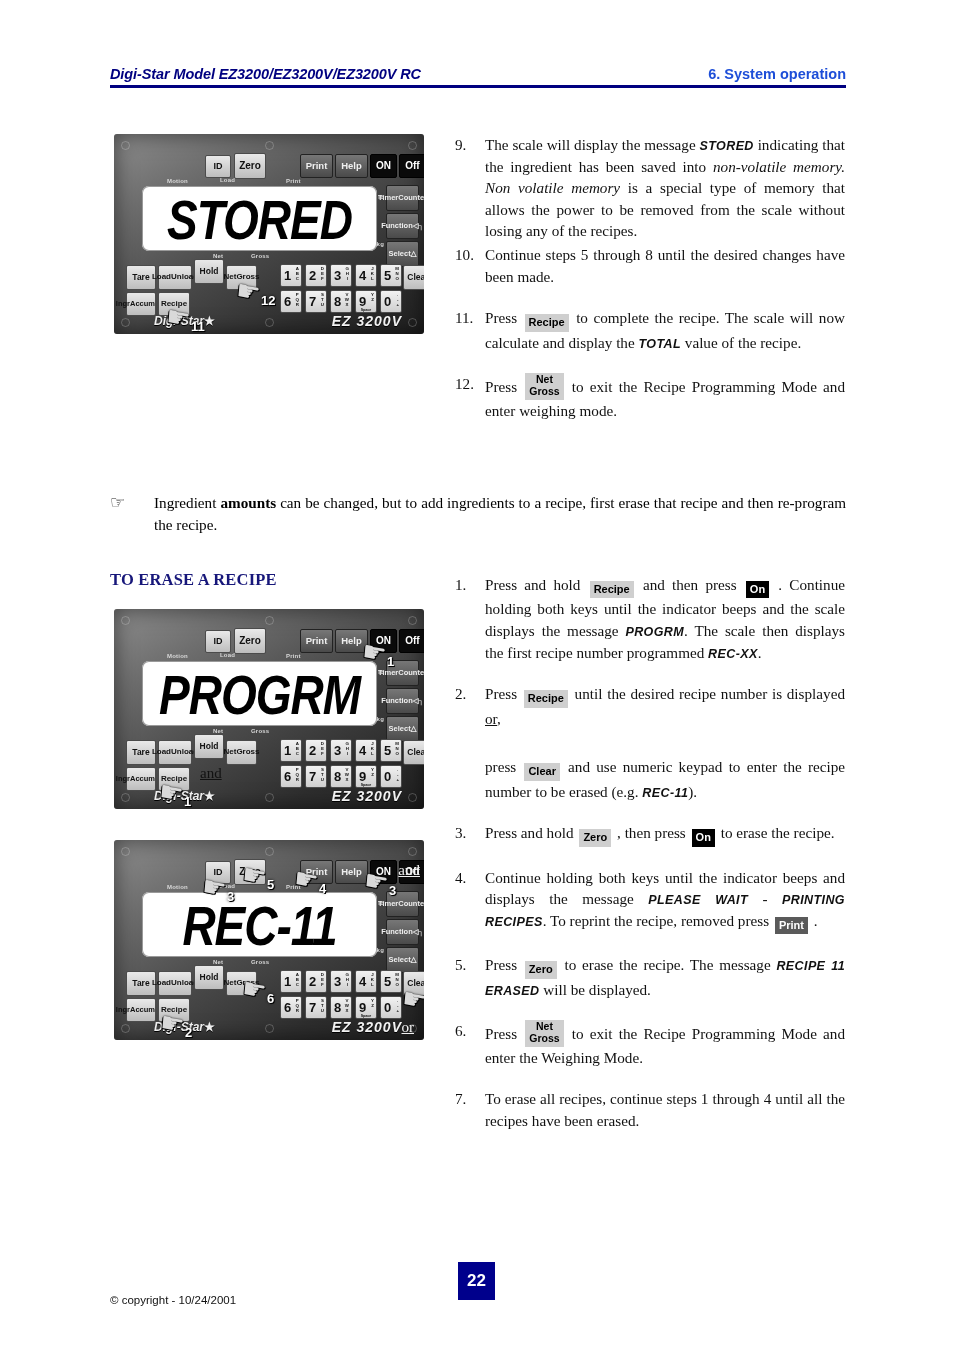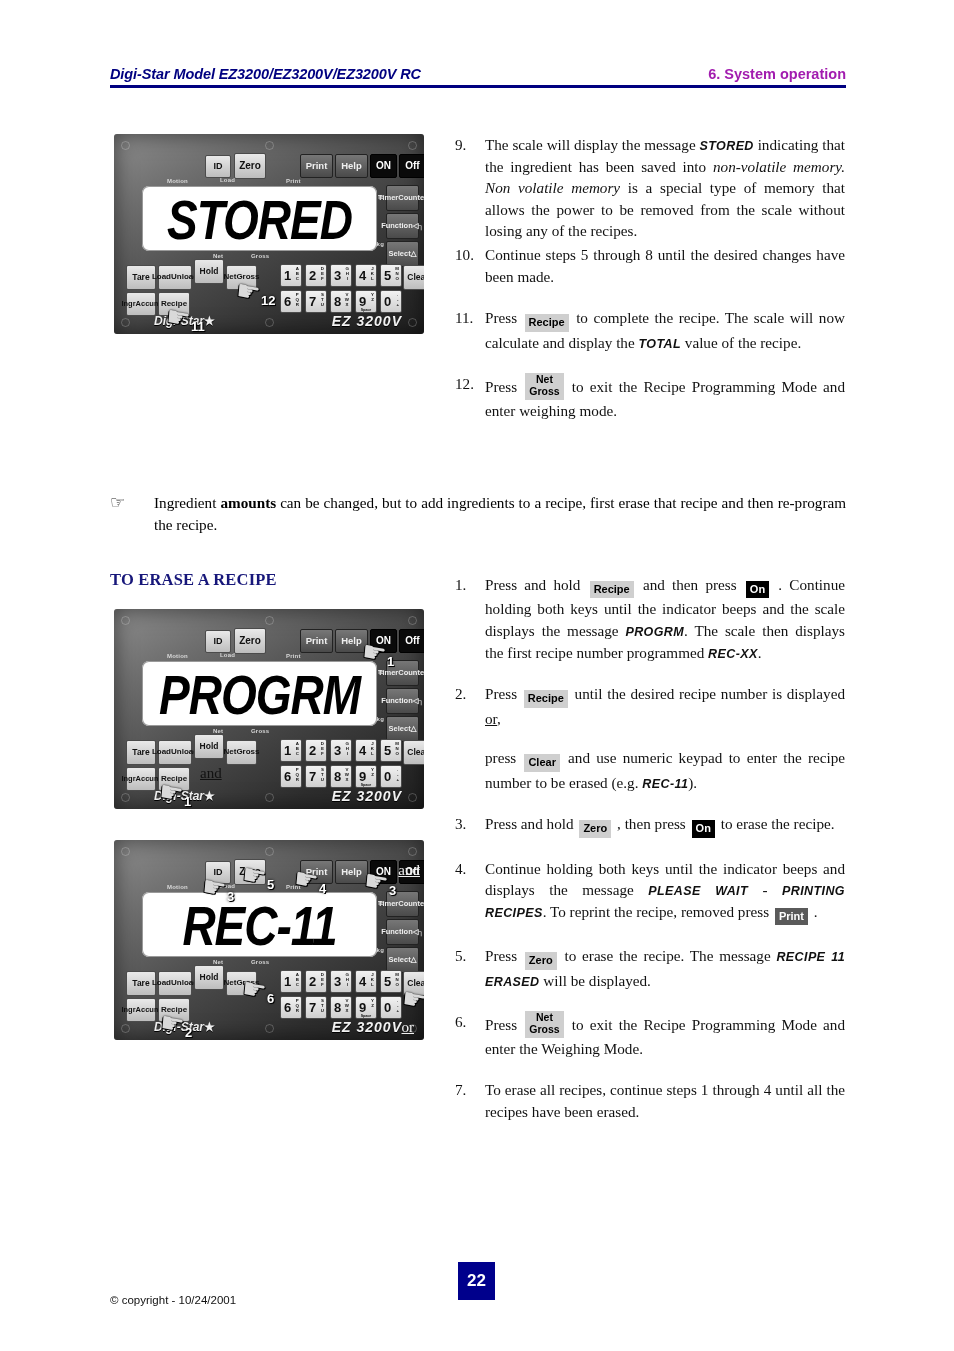--- a/index.html
+++ b/index.html
@@ -8,21 +8,21 @@
     font-family:"Liberation Serif", serif;
     position:relative;overflow:hidden;
   }
   .page{position:absolute;inset:0;}
 
   
   .hdr{position:absolute;left:110px;top:66px;width:736px;}
   .hdr-row{display:flex;justify-content:space-between;align-items:baseline;}
   .hdr-left{font-family:"Liberation Sans",sans-serif;font-weight:bold;font-style:italic;
             font-size:14.5px;color:#000080;letter-spacing:-.1px;}
-  .hdr-right{font-family:"Liberation Sans",sans-serif;font-weight:bold;font-size:14.5px;color:#a21caf;}
+  .hdr-right{font-family:"Liberation Sans",sans-serif;font-weight:bold;font-size:14.5px;color:#1d4ed8;}
   .hdr-rule{margin-top:3px;height:3px;background:#000080;width:736px;}
 
   
   .col-right{position:absolute;left:455px;width:390px;}
 
   
   .step{display:flex;margin-bottom:2px;font-size:15.2px;line-height:1.42;color:#111;}
   .step .num{width:30px;flex:0 0 30px;text-align:left;}
   .step .body{flex:1;text-align:justify;}
   .italic{font-style:italic;}
@@ -94,21 +94,21 @@
        color:#d8d8d8;font-weight:bold;letter-spacing:.2px;}
   .l-motion{left:53px;top:44px;} .l-load{left:106px;top:43px;} .l-print{left:172px;top:44px;}
   .l-net{left:99px;top:119px;} .l-gross{left:137px;top:119px;}
   .l-lb{right:40px;top:60px;} .l-kg{right:40px;top:107px;}
 
   
   .b-tare {left:12px; top:131px; width:28px;height:23px;font-size:8.5px;}
   .b-load {left:44px; top:131px; width:32px;height:23px;font-size:8px;}
   .b-hold {left:80px; top:125px; width:28px;height:23px;font-size:8.5px;}
   .b-netg {left:112px;top:131px; width:29px;height:23px;font-size:8px;}
-  .b-ingr {left:12px; top:158px; width:28px;height:22px;font-size:7.5px;}
+  .b-ingr {left:12px; top:158px; width:28px;height:22px;font-size:7.5px;justify-content:flex-end;}
   .b-rec  {left:44px; top:158px; width:30px;height:22px;font-size:8px;}
 
   
   .kp{position:absolute;left:166px;top:130px;}
   .kp .krow{display:flex;gap:3px;margin-bottom:3px;}
   .kpad{width:22px;height:23px;background:linear-gradient(#f2f2f2,#cfcfcf);
         border:1px solid #4b4b4b;border-radius:2px;position:relative;
         font-family:"Liberation Sans",sans-serif;font-weight:bold;font-size:13px;color:#111;
         display:flex;align-items:center;padding-left:3px;box-sizing:border-box;}
   .kpad em{position:absolute;right:2px;top:2px;font-style:normal;font-size:4.4px;
@@ -295,21 +295,21 @@
   <div class="col-right" style="top:574px;">
     <div id="steps-bottom">
         <div class="step">
           <div class="num">1.</div>
           <div class="body"><span>Press and hold </span><span class="key">Recipe</span><span> and then press </span><span class="key dark">On</span><span> . Continue  holding  both  keys  until  the  indicator beeps  and  the  scale  displays  the  message </span><span class="seg">PROGRM</span><span>.  The scale then displays the first recipe number programmed </span><span class="seg">REC-XX</span><span>.</span></div>
         </div>
         <div class="step" style="margin-top: 20px;">
           <div class="num">2.</div>
           <div class="body"><span>Press </span><span class="key">Recipe</span><span> until  the  desired  recipe  number  is displayed </span><span class="uline">or</span><span>,</span></div>
         </div>
-        <div class="step" style="margin-top: 18px;">
+        <div class="step" style="margin-top: 27px;">
           <div class="num"></div>
           <div class="body"><span>press </span><span class="key">Clear</span><span> and use numeric keypad to enter the recipe number to be erased (e.g. </span><span class="seg">REC-11</span><span>).</span></div>
         </div>
         <div class="step" style="margin-top: 20px;">
           <div class="num">3.</div>
           <div class="body"><span>Press and hold </span><span class="key">Zero</span><span> , then press </span><span class="key dark">On</span><span> to erase the recipe.</span></div>
         </div>
         <div class="step" style="margin-top: 20px;">
           <div class="num">4.</div>
           <div class="body"><span>Continue  holding  both  keys  until  the  indicator beeps  and  displays  the  message </span><span class="seg">PLEASE WAIT</span><span> - </span><span class="seg">PRINTING RECIPES</span><span>. To  reprint  the  recipe,  removed press </span><span class="key mid">Print</span><span> .</span></div>

